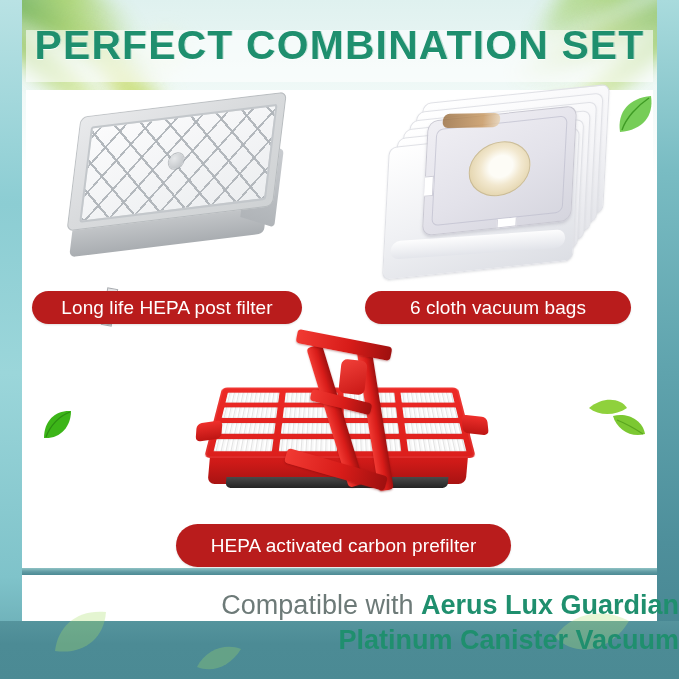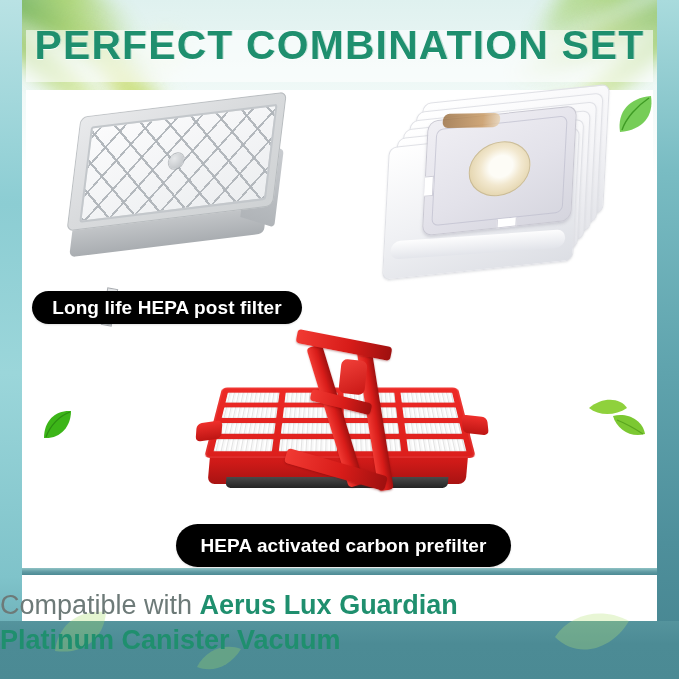--- a/index.html
+++ b/index.html
@@ -354,25 +354,25 @@
     width: 26px; height: 18px;
     background: linear-gradient(180deg, #ef2f2b, #bd1513);
     border-radius: 5px;
   }
   .hr-ear-l { left: 0px; top: 78px; transform: rotate(-8deg) skewX(-12deg); }
   .hr-ear-r { right: 0px; top: 72px; transform: rotate(6deg) skewX(12deg); }
 
   
   .pill {
     position: absolute;
-    background: #000000;
+    background: #b91c1c;
     color: #ffffff;
     border-radius: 999px;
     font-size: 19px;
-    font-weight: bold;
+    font-weight: normal;
     letter-spacing: .1px;
     display: flex;
     align-items: center;
     justify-content: center;
     box-shadow: 0 1px 2px rgba(0,0,0,.12);
     white-space: nowrap;
   }
   .pill-1 { left: 32px;  top: 291px; width: 270px; height: 33px; }
   .pill-2 { left: 365px; top: 291px; width: 266px; height: 33px; }
   .pill-3 { left: 176px; top: 524px; width: 335px; height: 43px; }
@@ -384,21 +384,21 @@
     top: 568px;
     height: 7px;
     background: linear-gradient(180deg, #8fc2c4 0%, #5f9aa3 55%, #4c8a94 100%);
   }
 
   
   .compat {
     position: absolute;
     left: 0; right: 0;
     top: 588px;
-    text-align: left;
+    text-align: right;
     line-height: 1.28;
   }
   .compat-line {
     font-size: 27px;
     white-space: nowrap;
   }
   .compat-prefix {
     color: #6d7a78;
     font-weight: normal;
   }
@@ -529,20 +529,21 @@
         <div class="hr-bar hrb-diag-2"></div>
         <div class="hr-bar hrb-top"></div>
         <div class="hr-bar hrb-mid"></div>
         <div class="hrb-knob"></div>
         <div class="hr-bar hrb-bot"></div>
       </div>
     </div>
   </div>
 
   <div class="pill pill-1">Long life HEPA post filter</div>
+  <div class="pill pill-2">6 cloth vacuum bags</div>
   <div class="pill pill-3">HEPA activated carbon prefilter</div>
 
   <div class="divider"></div>
 
   <div class="edge-bottom"></div>
 
   <div class="band-leaf" style="left:52px; bottom:18px;">
     <svg width="58" height="50" viewBox="0 0 58 50">
       <path d="M3 44 C6 18, 26 2, 54 5 C52 32, 31 48, 3 44 Z" fill="#a9e06a"></path>
     </svg>

